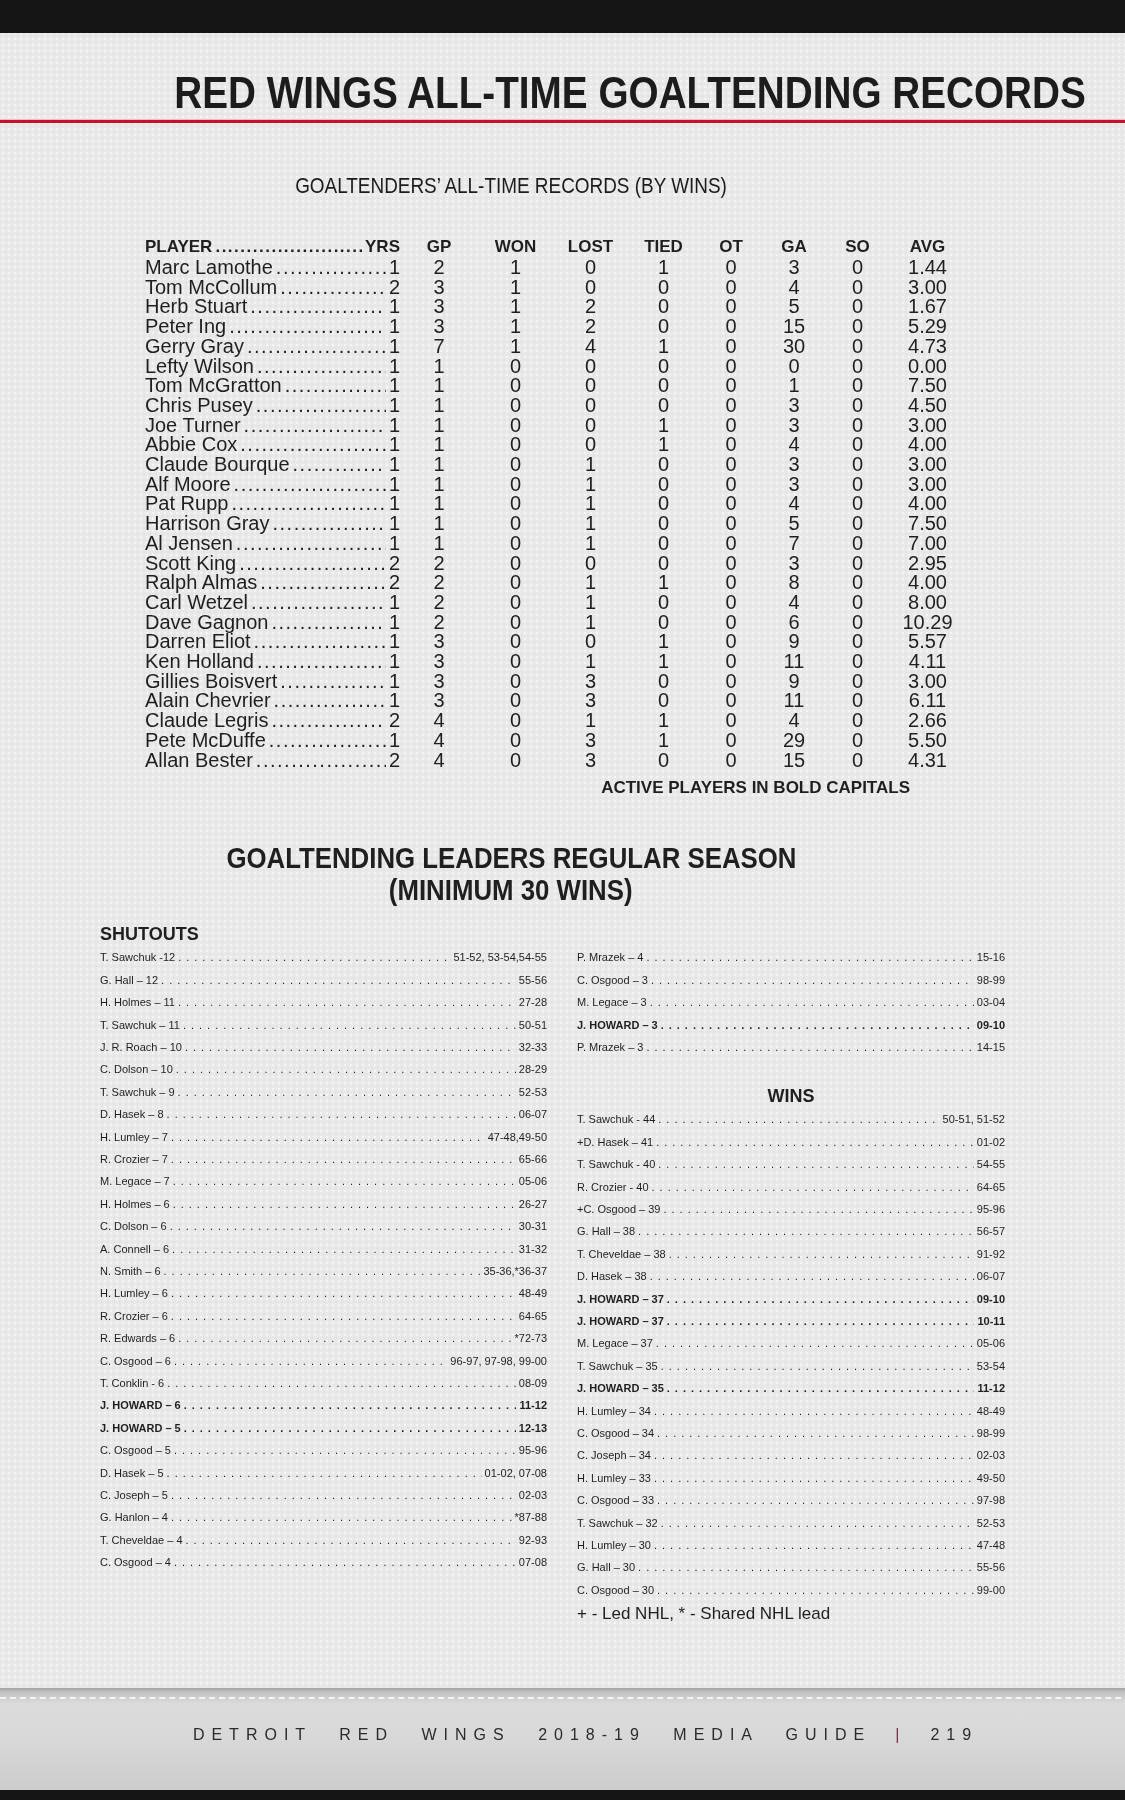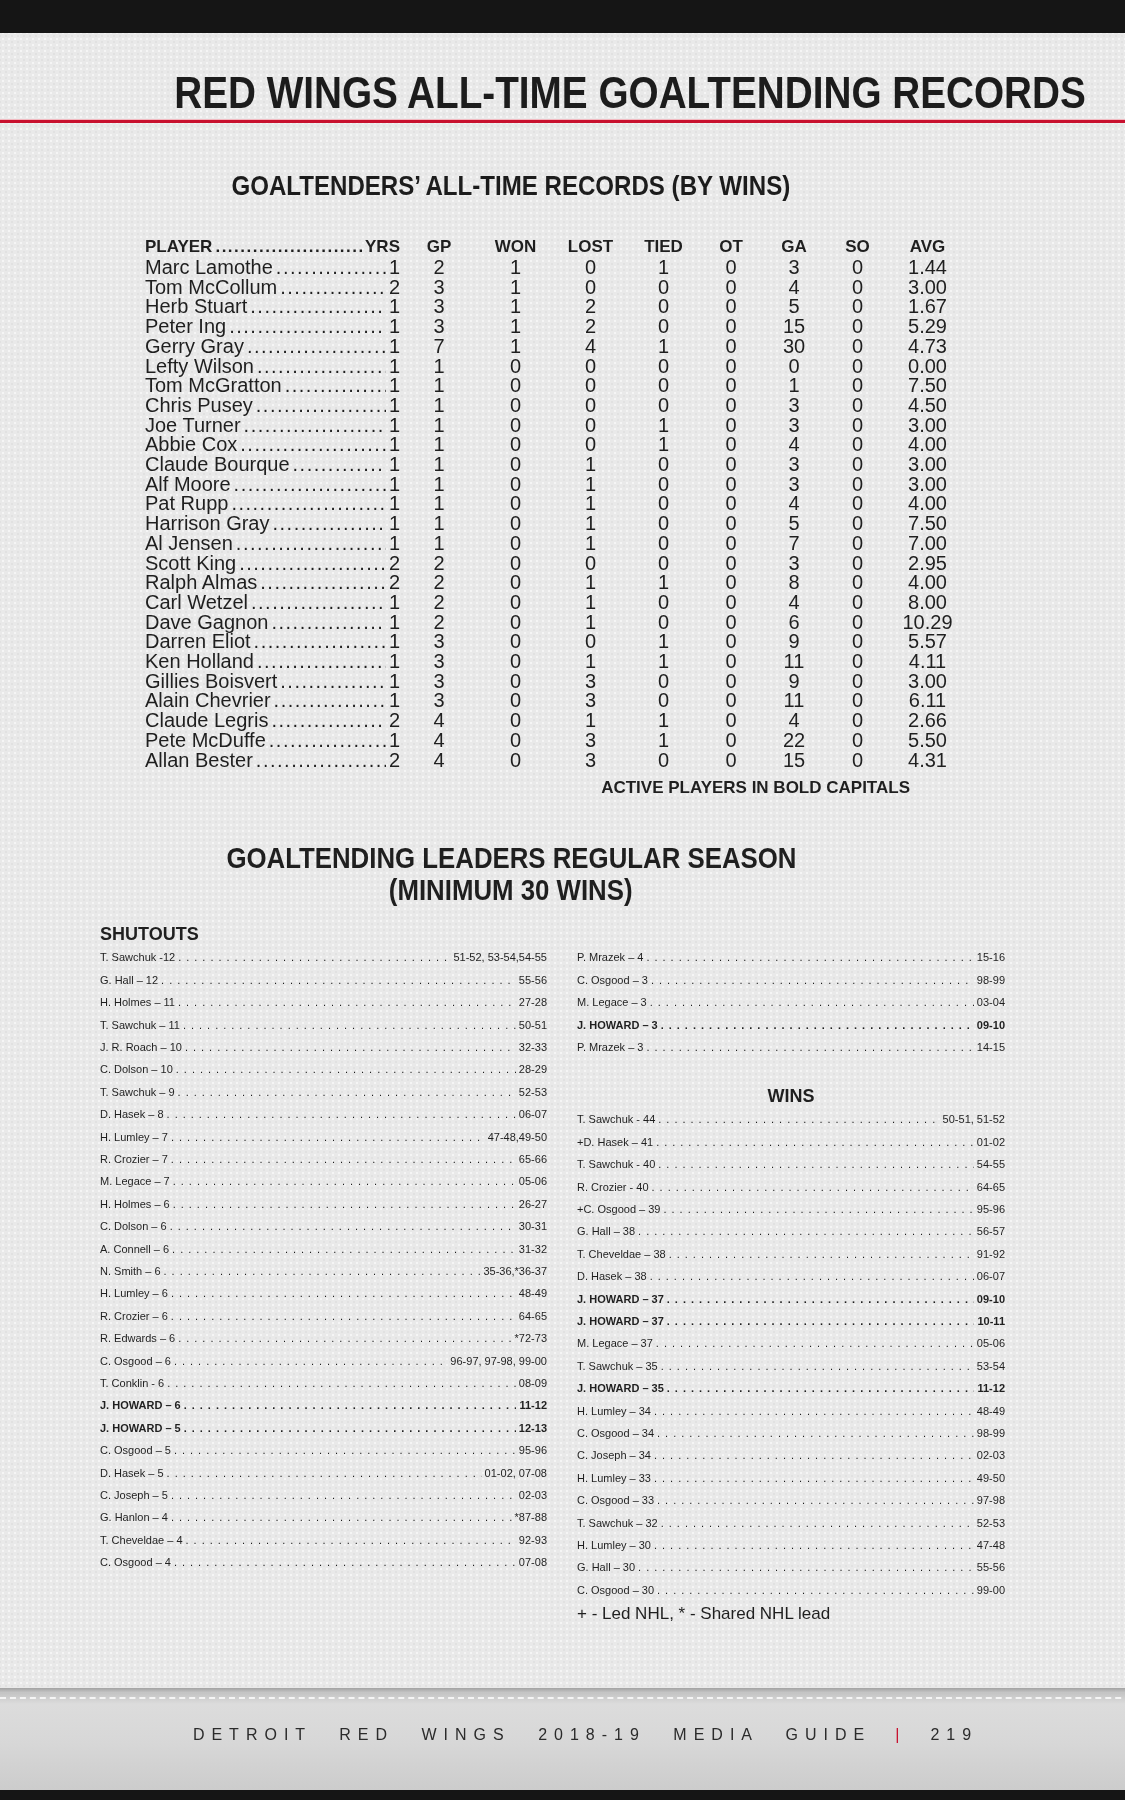--- a/index.html
+++ b/index.html
@@ -11,21 +11,21 @@
       radial-gradient(rgba(255,255,255,.55) 1px, transparent 1.3px),
       radial-gradient(rgba(0,0,0,.035) 1px, transparent 1.3px);
     background-size:6px 6px,6px 6px;
     background-position:0 0,3px 3px;padding-left:46px;}
   .topbar{position:absolute;top:0;left:0;right:0;height:33px;background:#151515;}
   .redline{position:absolute;top:119px;left:0;right:0;height:3px;background:#c8102e;border-top:1px solid #f0b9c0;}
   .content{position:absolute;top:33px;left:100px;width:925px;}
   .table-wrap{width:822px;}
   .cond{display:inline-block;transform:scaleX(.86);transform-origin:50% 50%;white-space:nowrap;}
   h1{margin:36px 0 0;font-size:45px;line-height:48px;font-weight:bold;text-align:center;color:#1c1c1c;letter-spacing:0;}
-  h2{margin:52px 0 0;font-size:28px;line-height:33px;font-weight:bold;text-align:center;color:#1c1c1c;}
+  h2{margin:52px 0 0;font-size:22px;line-height:33px;font-weight:normal;text-align:center;color:#1c1c1c;}
   
   .grid-row{display:grid;grid-template-columns:255px 78px 75px 75px 71px 64px 62px 65px 75px;align-items:baseline;margin-left:45px;}
   .thead{margin-top:34px;font-weight:bold;font-size:17px;line-height:22px;}
   .trow{font-size:20px;line-height:19.7px;}
   .tc.num,.hc.num{text-align:center;}
   .tname,.hname{display:flex;align-items:baseline;white-space:nowrap;}
   .leader{flex:1;overflow:hidden;margin:0 3px;min-width:8px;}
   .leader::after{content:"..........................................................................................................................................................";}
   .leader.dense::after{letter-spacing:1.5px;}
   .leader.sparse::after{letter-spacing:5px;}
@@ -446,21 +446,21 @@
             <div class="tc tname">
               <span>Pete McDuffe</span>
               <span class="leader dense"></span>
               <span class="tyrs">1</span>
             </div>
             <div class="tc num">4</div>
             <div class="tc num">0</div>
             <div class="tc num">3</div>
             <div class="tc num">1</div>
             <div class="tc num">0</div>
-            <div class="tc num">22</div>
+            <div class="tc num">29</div>
             <div class="tc num">0</div>
             <div class="tc num">5.50</div>
           </div>
           <div class="grid-row trow">
             <div class="tc tname">
               <span>Allan Bester</span>
               <span class="leader dense"></span>
               <span class="tyrs">2</span>
             </div>
             <div class="tc num">4</div>

